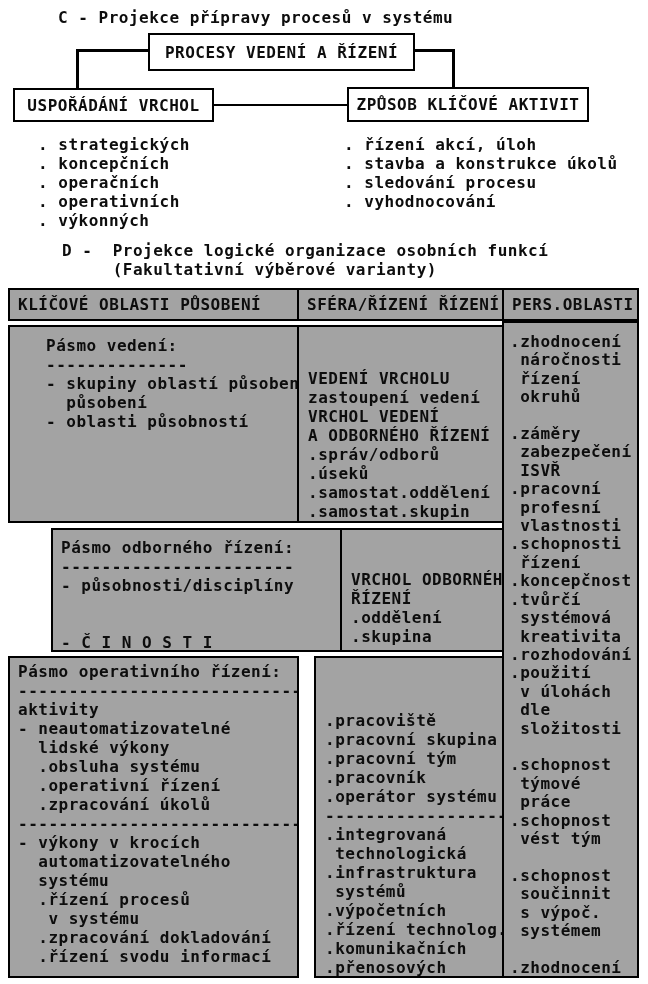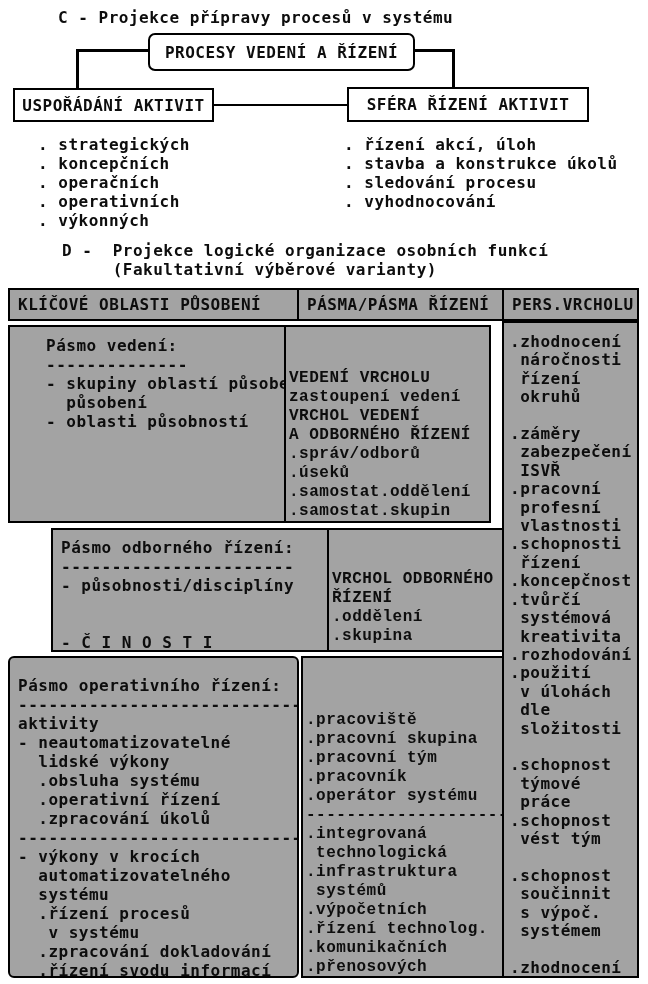--- a/index.html
+++ b/index.html
@@ -21,27 +21,27 @@
   .tbl { position:absolute; left:8px; top:288px; width:631px; height:690px; }
   .cell {
     position:absolute; border:2px solid #000; background:#a3a3a3;
     white-space:pre; overflow:hidden;
   }
   .hdr { height:33px; top:0; display:flex; align-items:center; padding-left:8px; overflow:hidden; white-space:nowrap; }
   .h1 { left:0;   width:291px; }
   .h2 { left:289px; width:207px; }
   .h3 { left:494px; width:137px; }
   .c1 { left:0;   width:291px; padding-left:8px; }
-  .c2 { left:276px; width:207px; padding-left:3px;font-family:Liberation Mono, monospace; }
+  .c2 { left:289px; width:207px; padding-left:9px; }
   .r0 { top:37px;  height:198px; }
   .r1 { top:240px; height:124px;margin-left:43px; }
   .r2 { top:368px; height:322px; }
   .c1r0 { padding-top:9px;padding-left:36px; }
   .c1r1 { padding-top:8px; }
-  .c1r2 { padding-top:18px;border-radius:6px; }
+  .c1r2 { padding-top:4px; }
   .c2r0 { padding-top:42px; }
   .c2r1 { padding-top:40px; }
   .c2r2 { padding-top:53px;margin-left:17px; }
   .c3 {
     left:494px; top:33px; width:137px; height:657px;
     padding-top:10px; padding-left:6px; line-height:18.4px;
   }
   .list { position:absolute; }
   .list div { height:19px; white-space:nowrap; }
 </style>
@@ -51,28 +51,28 @@
 <div class="page">
 
   <div class="abs pre" style="left:58px; top:8px;">C - Projekce přípravy procesů v systému</div>
 
   <div class="line" style="left:76px; top:49px; width:74px; height:3px;"></div>
   <div class="line" style="left:76px; top:49px; width:3px; height:42px;"></div>
   <div class="line" style="left:413px; top:49px; width:42px; height:3px;"></div>
   <div class="line" style="left:452px; top:49px; width:3px; height:40px;"></div>
   <div class="line" style="left:213px; top:104px; width:134px; height:2px;"></div>
 
-  <div class="box" style="left:148px; top:33px; width:267px; height:38px;border-radius:7px;">
+  <div class="box" style="left:148px; top:33px; width:267px; height:38px;">
     <span>PROCESY VEDENÍ A ŘÍZENÍ</span>
   </div>
   <div class="box" style="left:13px; top:88px; width:201px; height:34px;">
-    <span>USPOŘÁDÁNÍ AKTIVIT</span>
+    <span>USPOŘÁDÁNÍ VRCHOL</span>
   </div>
   <div class="box" style="left:347px; top:87px; width:242px; height:35px;">
-    <span>SFÉRA ŘÍZENÍ AKTIVIT</span>
+    <span>ZPŮSOB KLÍČOVÉ AKTIVIT</span>
   </div>
 
   <div class="list" style="left:38px; top:135px;">
     <div>. strategických</div>
     <div>. koncepčních</div>
     <div>. operačních</div>
     <div>. operativních</div>
     <div>. výkonných</div>
   </div>
 
@@ -81,22 +81,22 @@
     <div>. stavba a konstrukce úkolů</div>
     <div>. sledování procesu</div>
     <div>. vyhodnocování</div>
   </div>
 
   <div class="abs pre" style="left:62px; top:241px;">D -  Projekce logické organizace osobních funkcí
      (Fakultativní výběrové varianty)</div>
 
   <div class="tbl">
     <div class="cell hdr h1">KLÍČOVÉ OBLASTI PŮSOBENÍ</div>
-    <div class="cell hdr h2">PÁSMA/PÁSMA ŘÍZENÍ</div>
-    <div class="cell hdr h3">PERS.VRCHOLU</div>
+    <div class="cell hdr h2">SFÉRA/ŘÍZENÍ ŘÍZENÍ</div>
+    <div class="cell hdr h3">PERS.OBLASTI</div>
 
     <div class="cell c1 r0 c1r0">Pásmo vedení:
 --------------
 - skupiny oblastí působeni
   působení
 - oblasti působností</div>
     <div class="cell c1 r1 c1r1">Pásmo odborného řízení:
 -----------------------
 - působnosti/disciplíny
 

